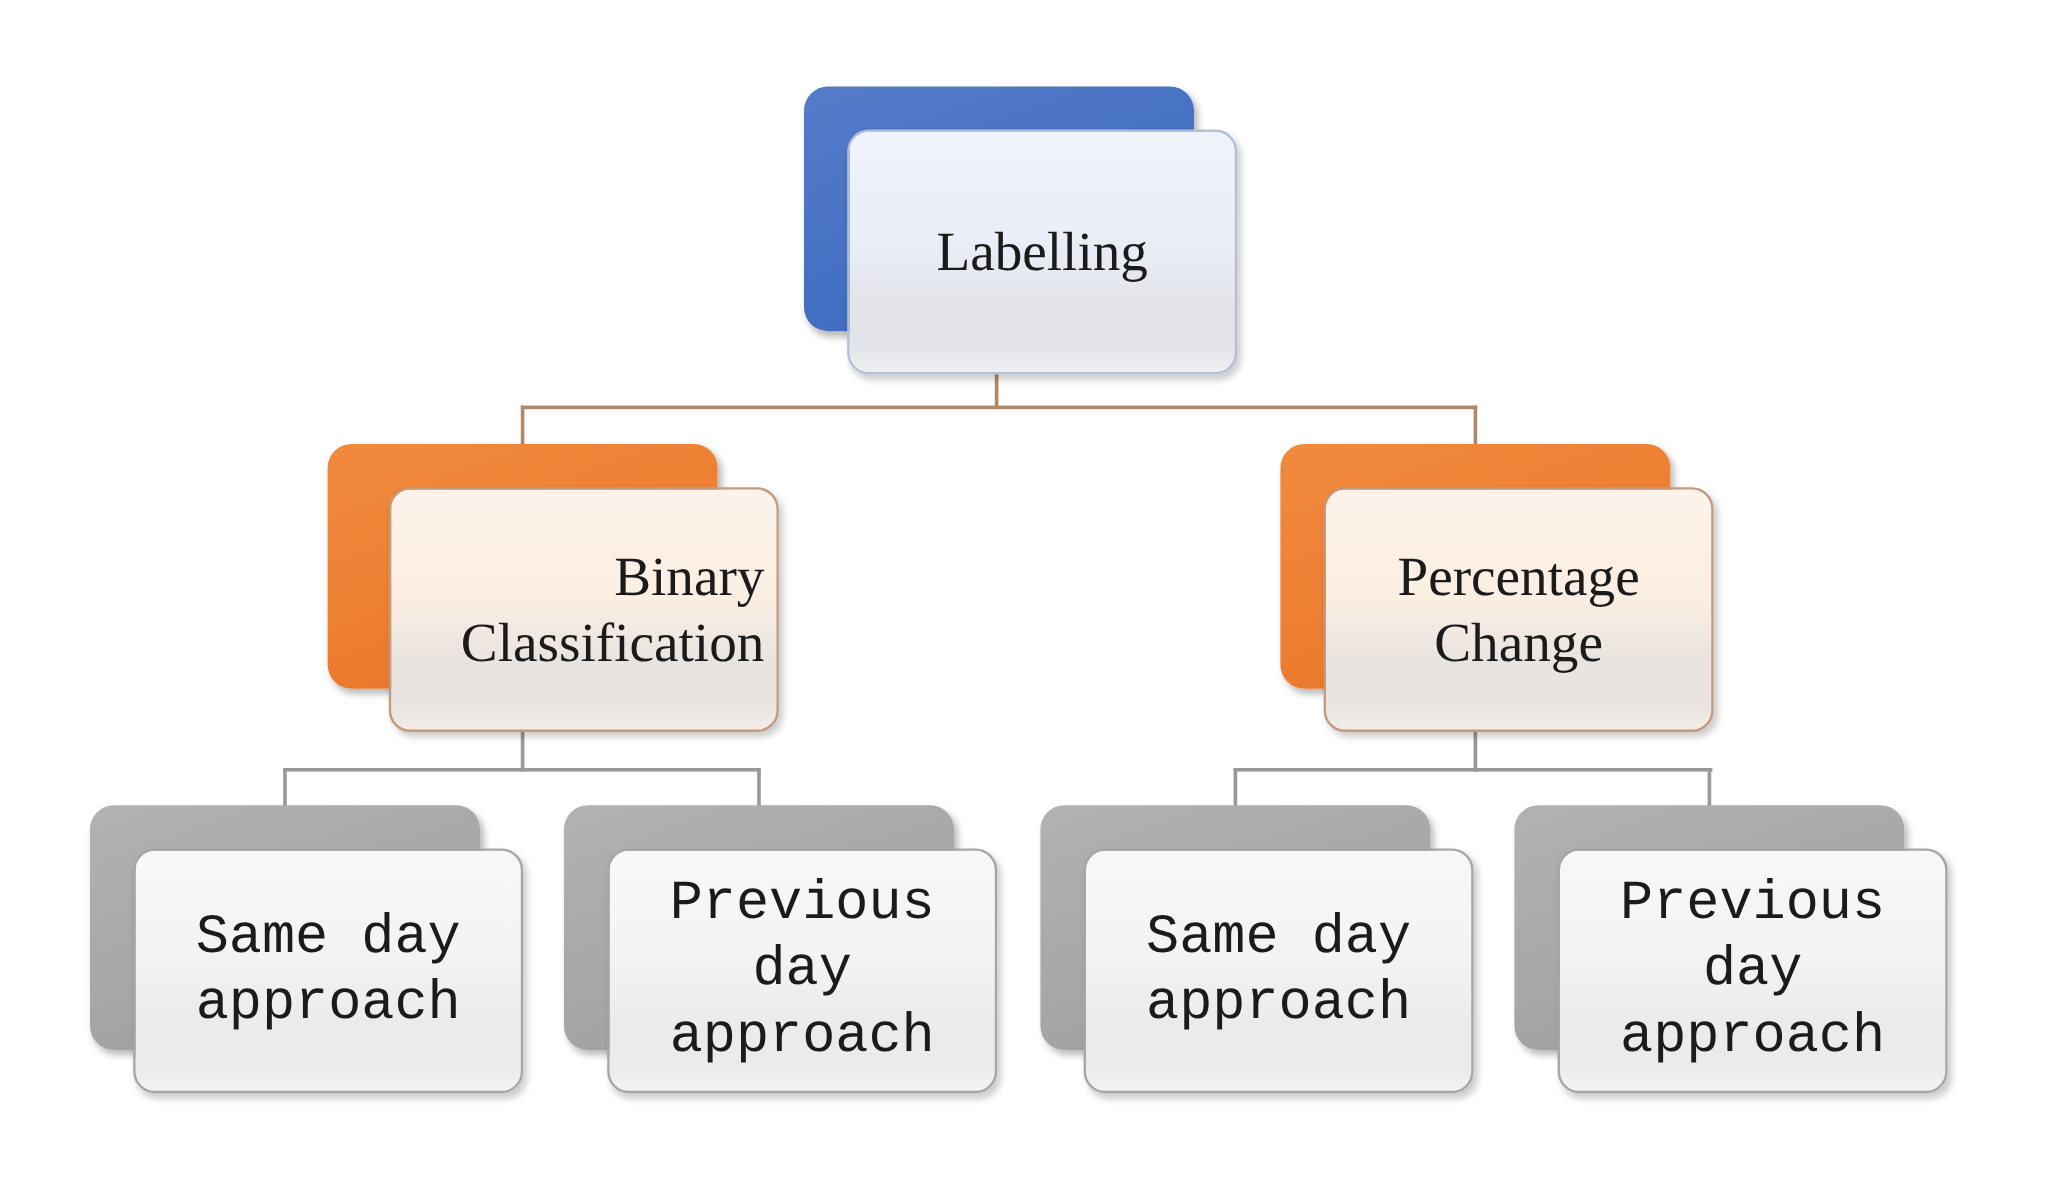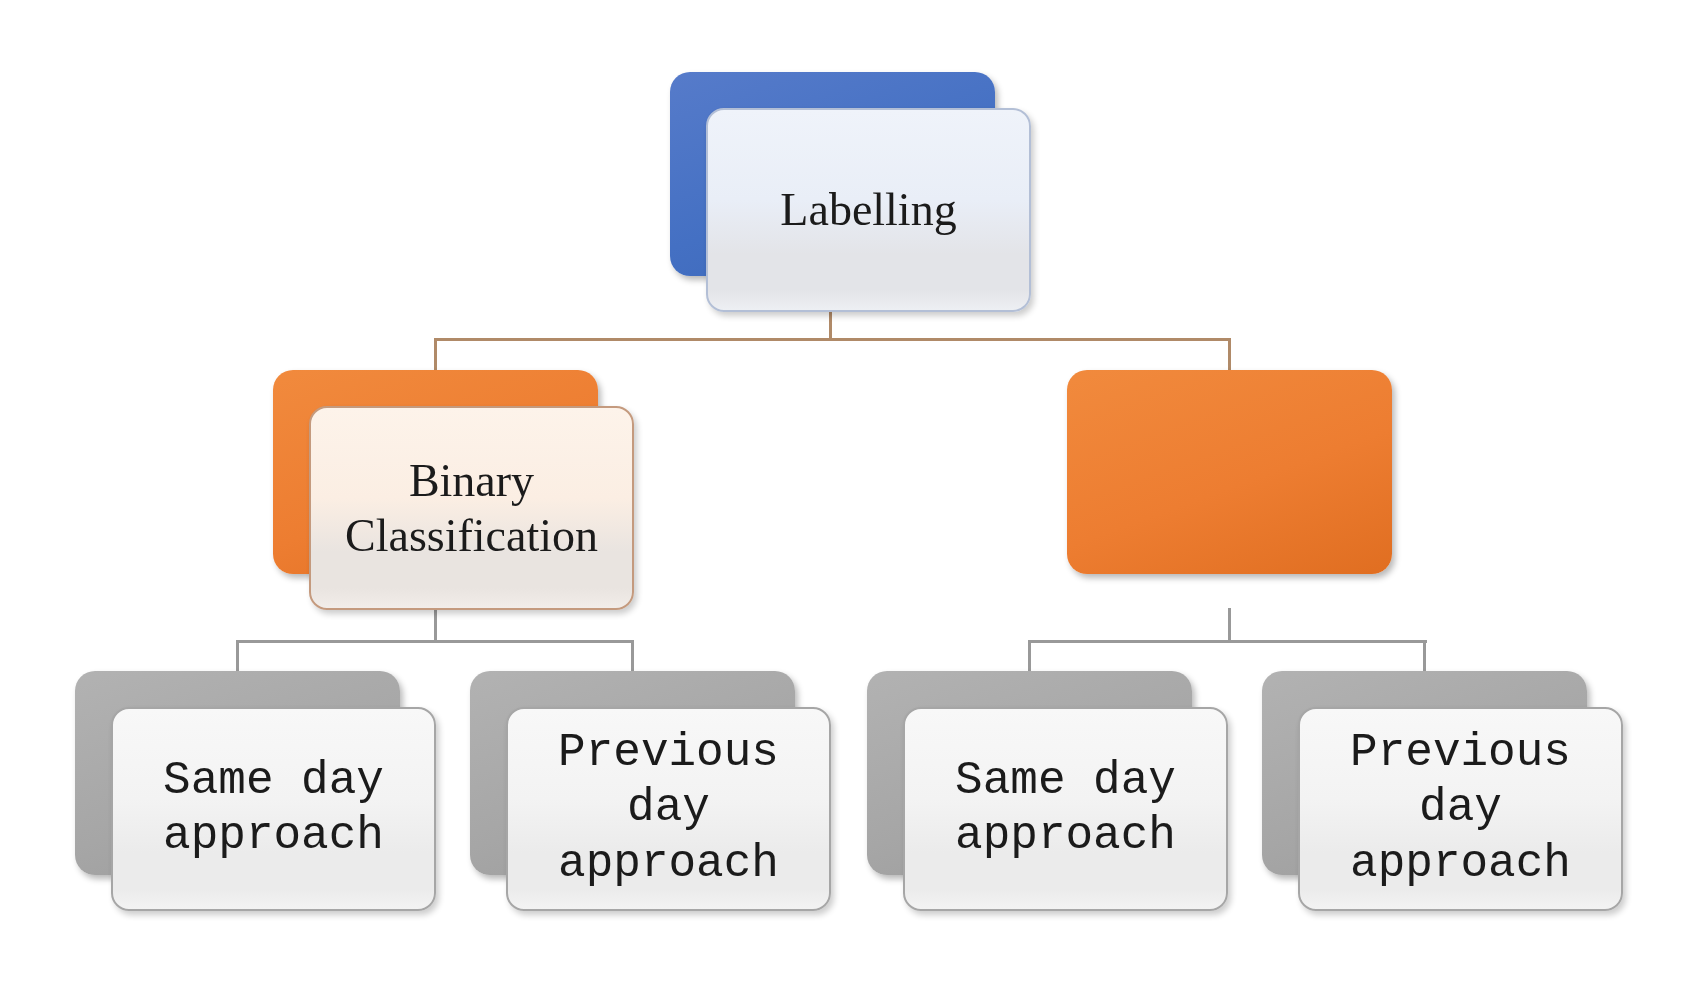--- a/index.html
+++ b/index.html
@@ -68,25 +68,28 @@
   <div class="conn c2" style="left:1028px;top:640px;width:399px;height:3px;"></div>
   <div class="conn c2" style="left:1028px;top:640px;width:3px;height:33px;"></div>
   <div class="conn c2" style="left:1423px;top:640px;width:3px;height:33px;"></div>
 
   <div class="card back blue" style="left:670px;top:72px;"></div>
   <div class="card front blue" style="left:706px;top:108px;">
     <span class="label">Labelling</span>
   </div>
 
   <div class="card back orange" style="left:273px;top:370px;"></div>
-  <div class="card front orange" style="left:309px;top:406px;">
+  <div class="card front orange" style="left:324px;top:406px;text-align:right;">
     <span class="label">Binary Classification</span>
   </div>
 
   <div class="card back orange" style="left:1067px;top:370px;"></div>
+  <div class="card front orange" style="left:1103px;top:406px;">
+    <span class="label">Percentage Change</span>
+  </div>
 
   <div class="card back gray" style="left:75px;top:671px;"></div>
   <div class="card front gray" style="left:111px;top:707px;">
     <span class="label">Same day approach</span>
   </div>
 
   <div class="card back gray" style="left:470px;top:671px;"></div>
   <div class="card front gray" style="left:506px;top:707px;">
     <span class="label">Previous day approach</span>
   </div>

